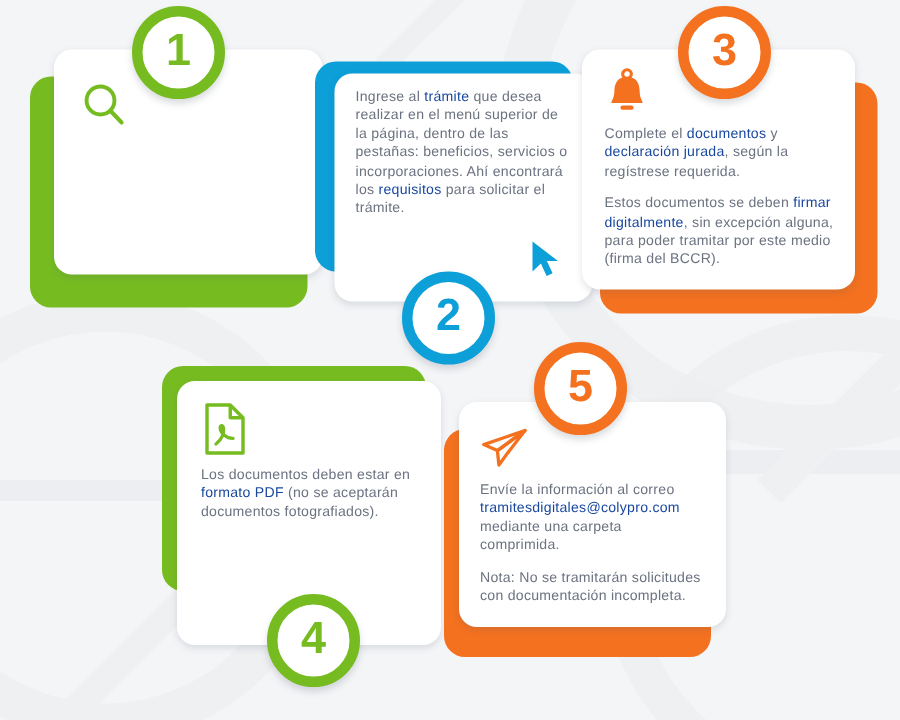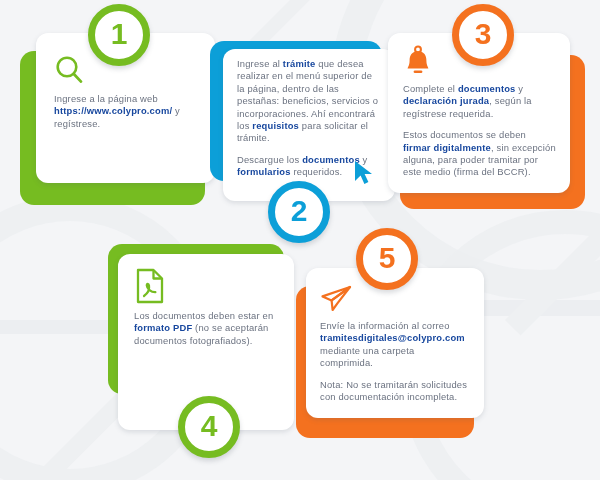--- a/index.html
+++ b/index.html
@@ -75,21 +75,21 @@
   }
 
   .txt {
     font-size: 9.4px;
     line-height: 12.4px;
     color: #6b7280;
     letter-spacing: .02em;
   }
   .txt b, .txt strong {
     color: #17479e;
-    font-weight: bold;
+    font-weight: normal;
   }
   .txt + .txt { margin-top: 9px; }
 
   
   .badge {
     position: absolute;
     width: 62px;
     height: 62px;
     border-radius: 50%;
     background: #ffffff;
@@ -120,33 +120,31 @@
 </div>
 
 <div class="card" id="card1" style="left:20px; top:33px; width:195px; height:172px;">
   <div class="backing" style="left:0; top:18px; width:185px; height:154px; background:#76bc21;"></div>
   <div class="paper" style="left:16px; top:0; width:179px; height:150px;"></div>
   <div class="body" style="left:16px; top:0; width:179px; height:150px; padding:22px 16px 10px 18px;">
     <svg class="icon" width="32" height="32" viewBox="0 0 32 32">
       <circle cx="13" cy="12" r="9.3" fill="none" stroke="#76bc21" stroke-width="2.6"></circle>
       <line x1="19.6" y1="18.8" x2="27" y2="26.6" stroke="#76bc21" stroke-width="2.8" stroke-linecap="round"></line>
     </svg>
-    <div class="txt"><span>Ingrese a la página web </span><b>https://www.colypro.com/</b><span> y regístrese.</span></div>
   </div>
 </div>
 <div class="badge" style="left:88px; top:4px; border:7px solid #76bc21; color:#76bc21;">
   <span>1</span>
 </div>
 
 <div class="card" id="card2" style="left:210px; top:41px; width:185px; height:160px;">
   <div class="backing" style="left:0; top:0; width:172px; height:140px; background:#0c9fd8;"></div>
   <div class="paper" style="left:13px; top:8px; width:172px; height:152px;"></div>
   <div class="body" style="left:13px; top:8px; width:172px; height:152px; padding:9px 14px 8px 14px;">
     <div class="txt"><span>Ingrese al </span><b>trámite</b><span> que desea realizar en el menú superior de la página, dentro de las pestañas: beneficios, servicios o incorporaciones. Ahí encontrará los </span><b>requisitos</b><span> para solicitar el trámite.</span></div>
-    <div class="txt"><span>Descargue los </span><b>documentos</b><span> y </span><b>formularios</b><span> requeridos.</span></div>
   </div>
   <svg class="cursor-deco" width="26" height="28" viewBox="0 0 26 28" style="left:142px; top:118px;">
     <path d="M3 2 L3 22 L8.6 16.6 L12.4 25 L16.4 23.1 L12.6 15 L20 15 Z" fill="#0c9fd8"></path>
   </svg>
 </div>
 <div class="badge" style="left:268px; top:181px; border:7px solid #0c9fd8; color:#0c9fd8;">
   <span>2</span>
 </div>
 
 <div class="card" id="card3" style="left:388px; top:33px; width:197px; height:176px;">

